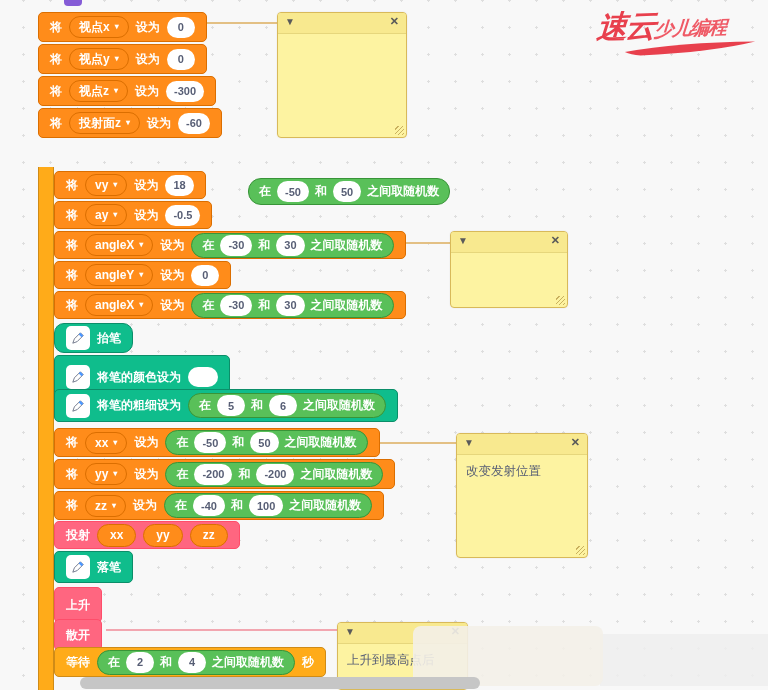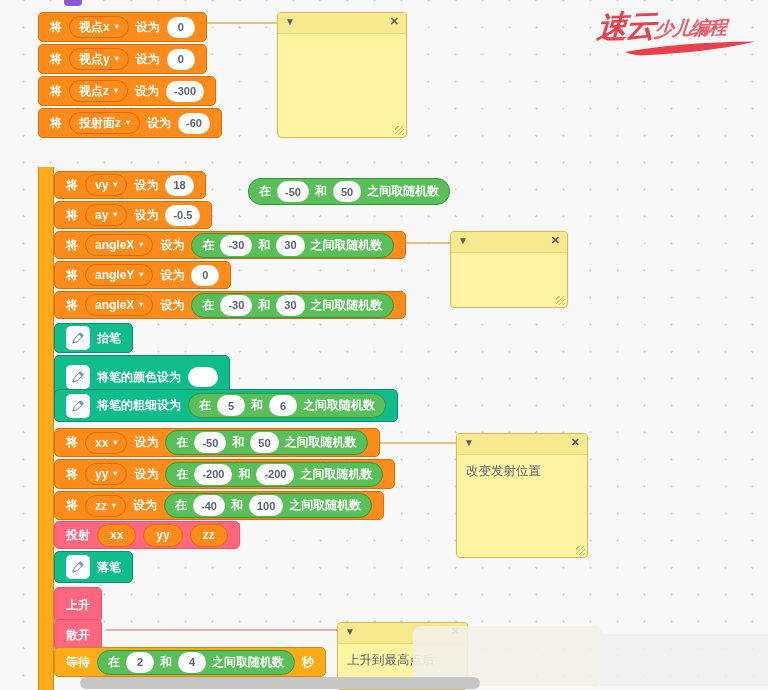--- a/index.html
+++ b/index.html
@@ -185,21 +185,21 @@
     <span>设为</span>
     <span class="op-random">
       <span>在</span>
       <span class="oval">-30</span>
       <span>和</span>
       <span class="oval">30</span>
       <span>之间取随机数</span>
     </span>
   </div>
 
-  <div class="row pen-bg" style="left:54px; top:323px; height:30px;">
+  <div class="row pen-bg" style="left:54px; top:323px; height:30px;border-radius:10px;">
     <span class="pen-icon">
       <svg width="16" height="16" viewBox="0 0 20 20">
           <path d="M3.5 16.5 L5.5 11 L13 3.5 L16.5 7 L9 14.5 Z" fill="#ffffff" stroke="#575E75" stroke-width="1"></path>
           <path d="M12 4.5 L15.5 8" stroke="#4C97FF" stroke-width="3"></path>
         </svg>
     </span>
     <span>抬笔</span>
   </div>
   <div class="row pen-bg" style="left:54px; top:355px; height:44px;">
     <span class="pen-icon">

